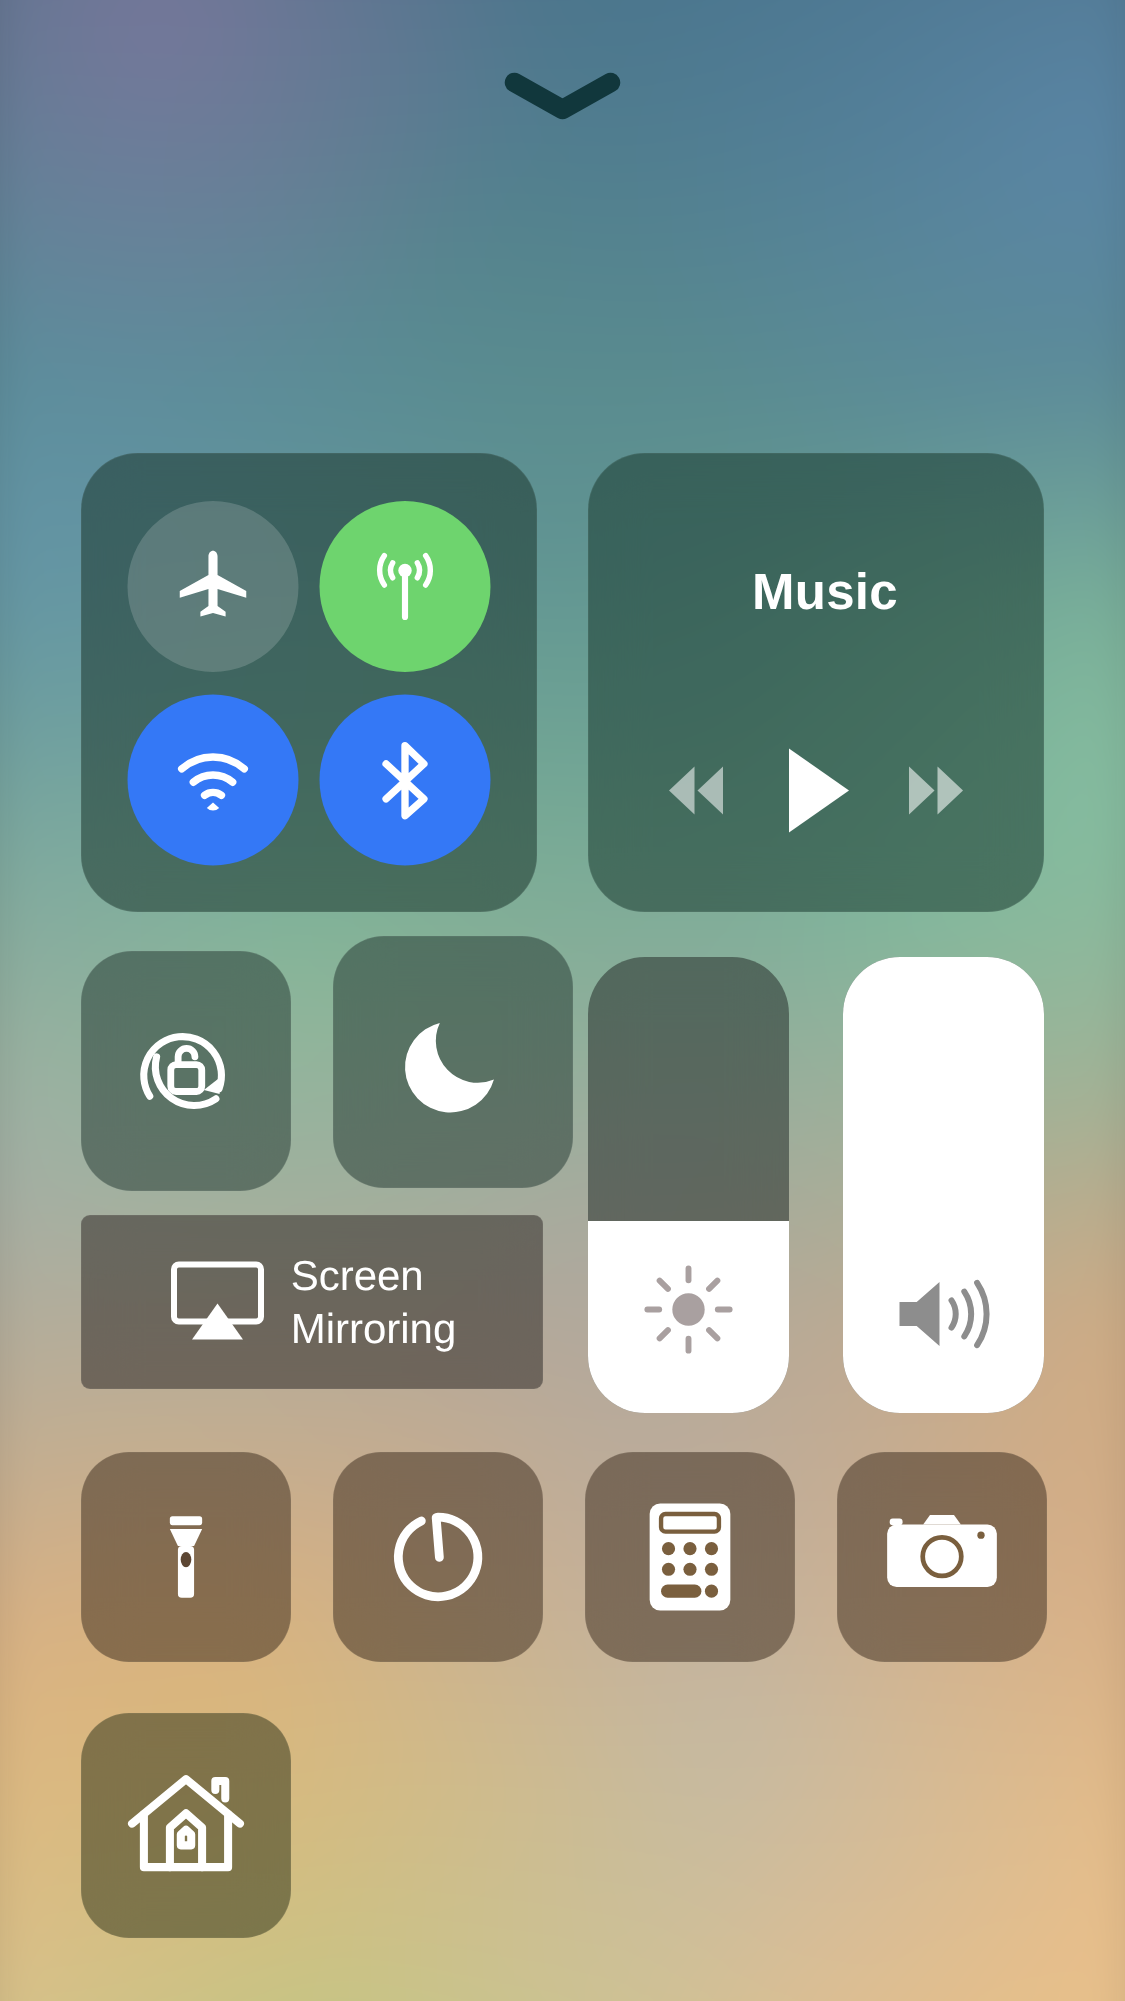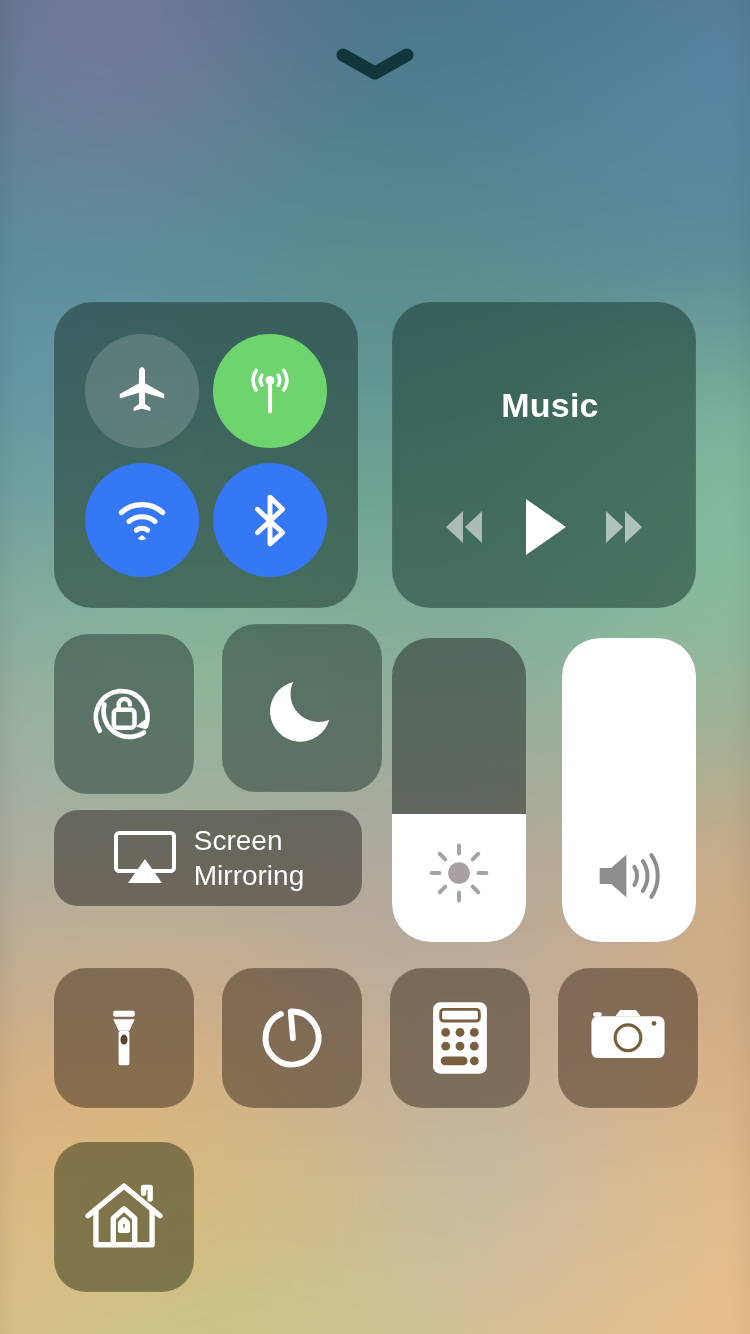--- a/index.html
+++ b/index.html
@@ -121,21 +121,21 @@
   #music-panel {
     left: 338px;
     top: 0;
     width: 304px;
     height: 306px;
     border-radius: 38px;
     background: rgba(26,58,48,0.55);
   }
   #music-title {
     position: absolute;
-    top: 84px;
+    top: 74px;
     left: 0;
     right: 0;
     text-align: center;
     color: #ffffff;
     font-size: 34px;
     font-weight: bold;
     letter-spacing: 0.2px;
     padding-left: 12px;
   }
   #music-controls {
@@ -151,22 +151,22 @@
     box-sizing: border-box;
   }
   .mc-btn { cursor: pointer; display: flex; align-items: center; justify-content: center; }
 
   
   #rotation-lock-tile { left: 0;   top: 332px; width: 140px; height: 160px; }
   #dnd-tile          { left: 168px; top: 322px; width: 160px; height: 168px; }
 
   
   #screen-mirroring-tile {
-    left: 0; top: 508px; width: 308px; height: 96px;
-    border-radius: 24px;
+    left: 0; top: 508px; width: 308px; height: 116px;
+    border-radius: 6px;
     display: flex; align-items: center; justify-content: center; gap: 16px;
   }
   #screen-mirroring-label {
     color: #fff; font-size: 28px; line-height: 1.25; font-weight: normal;
   }
 
   
   .slider {
     position: absolute;
     width: 134px;

